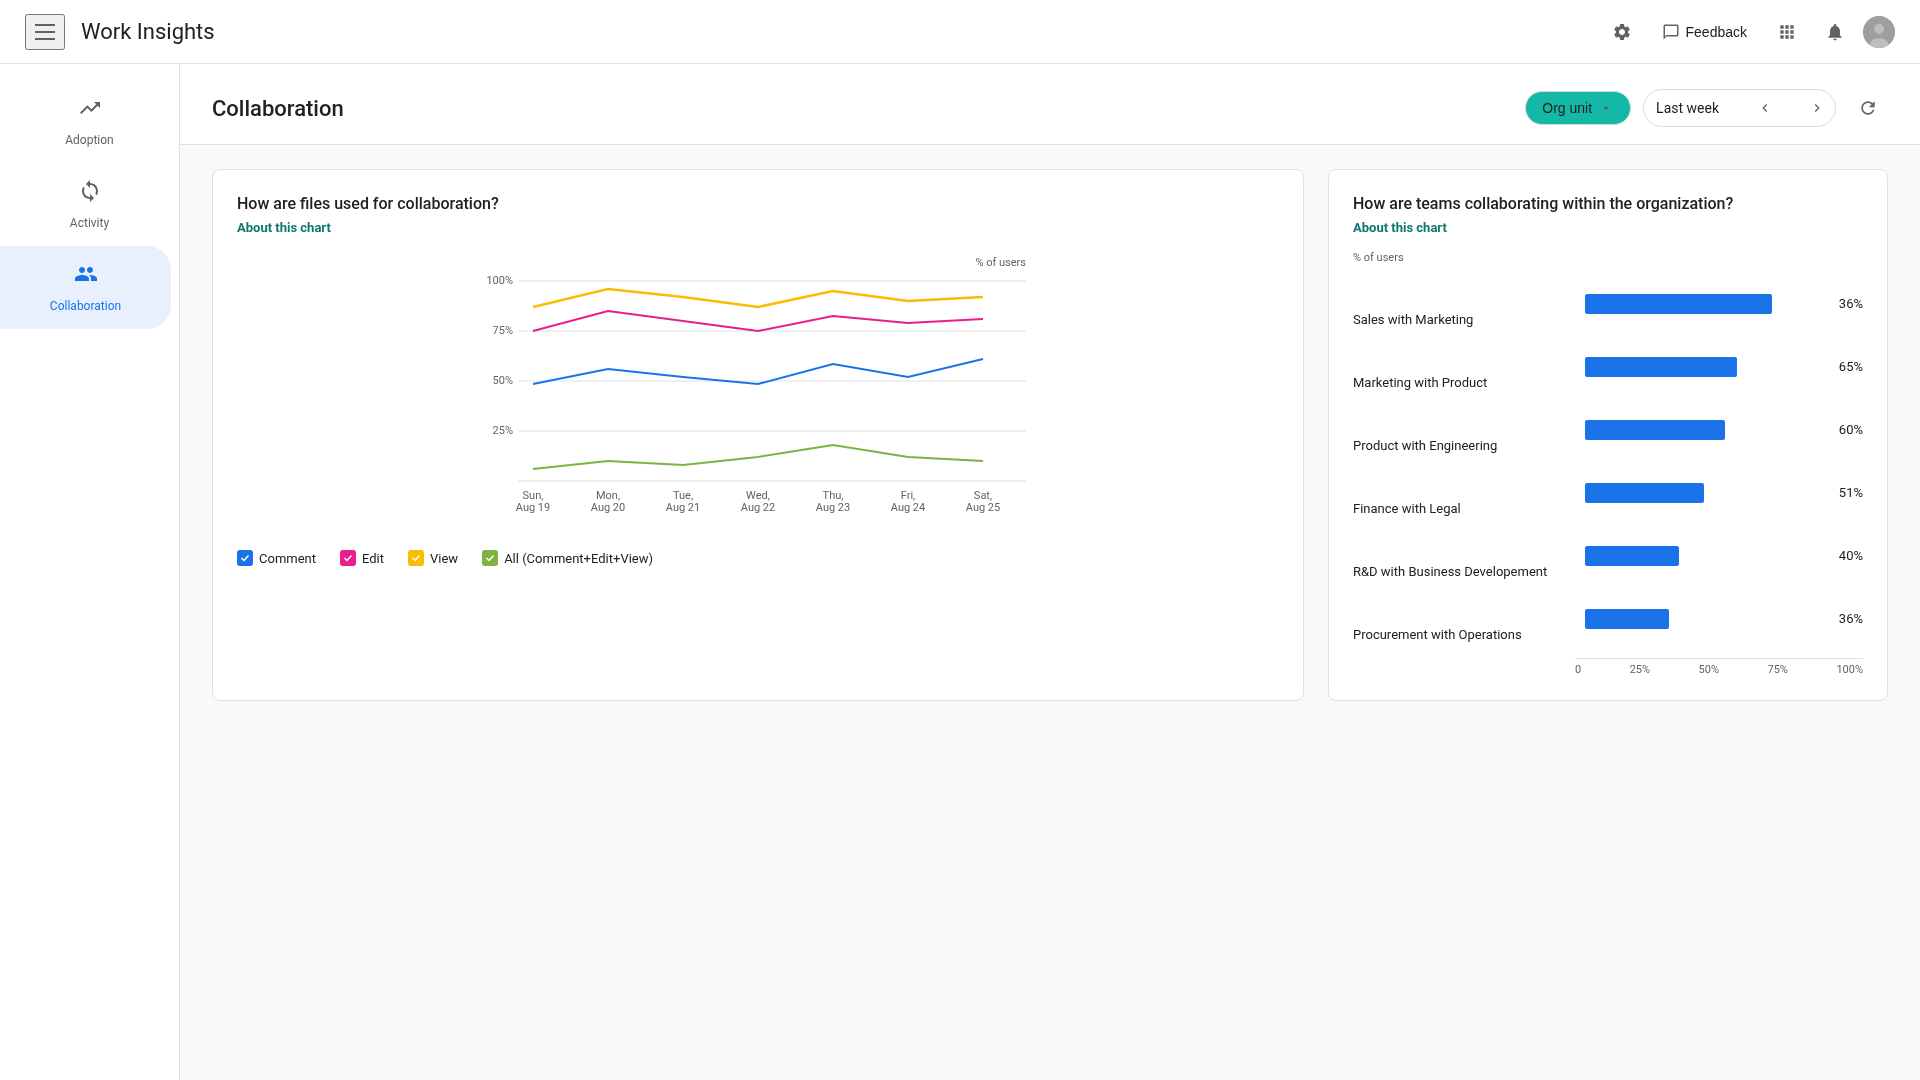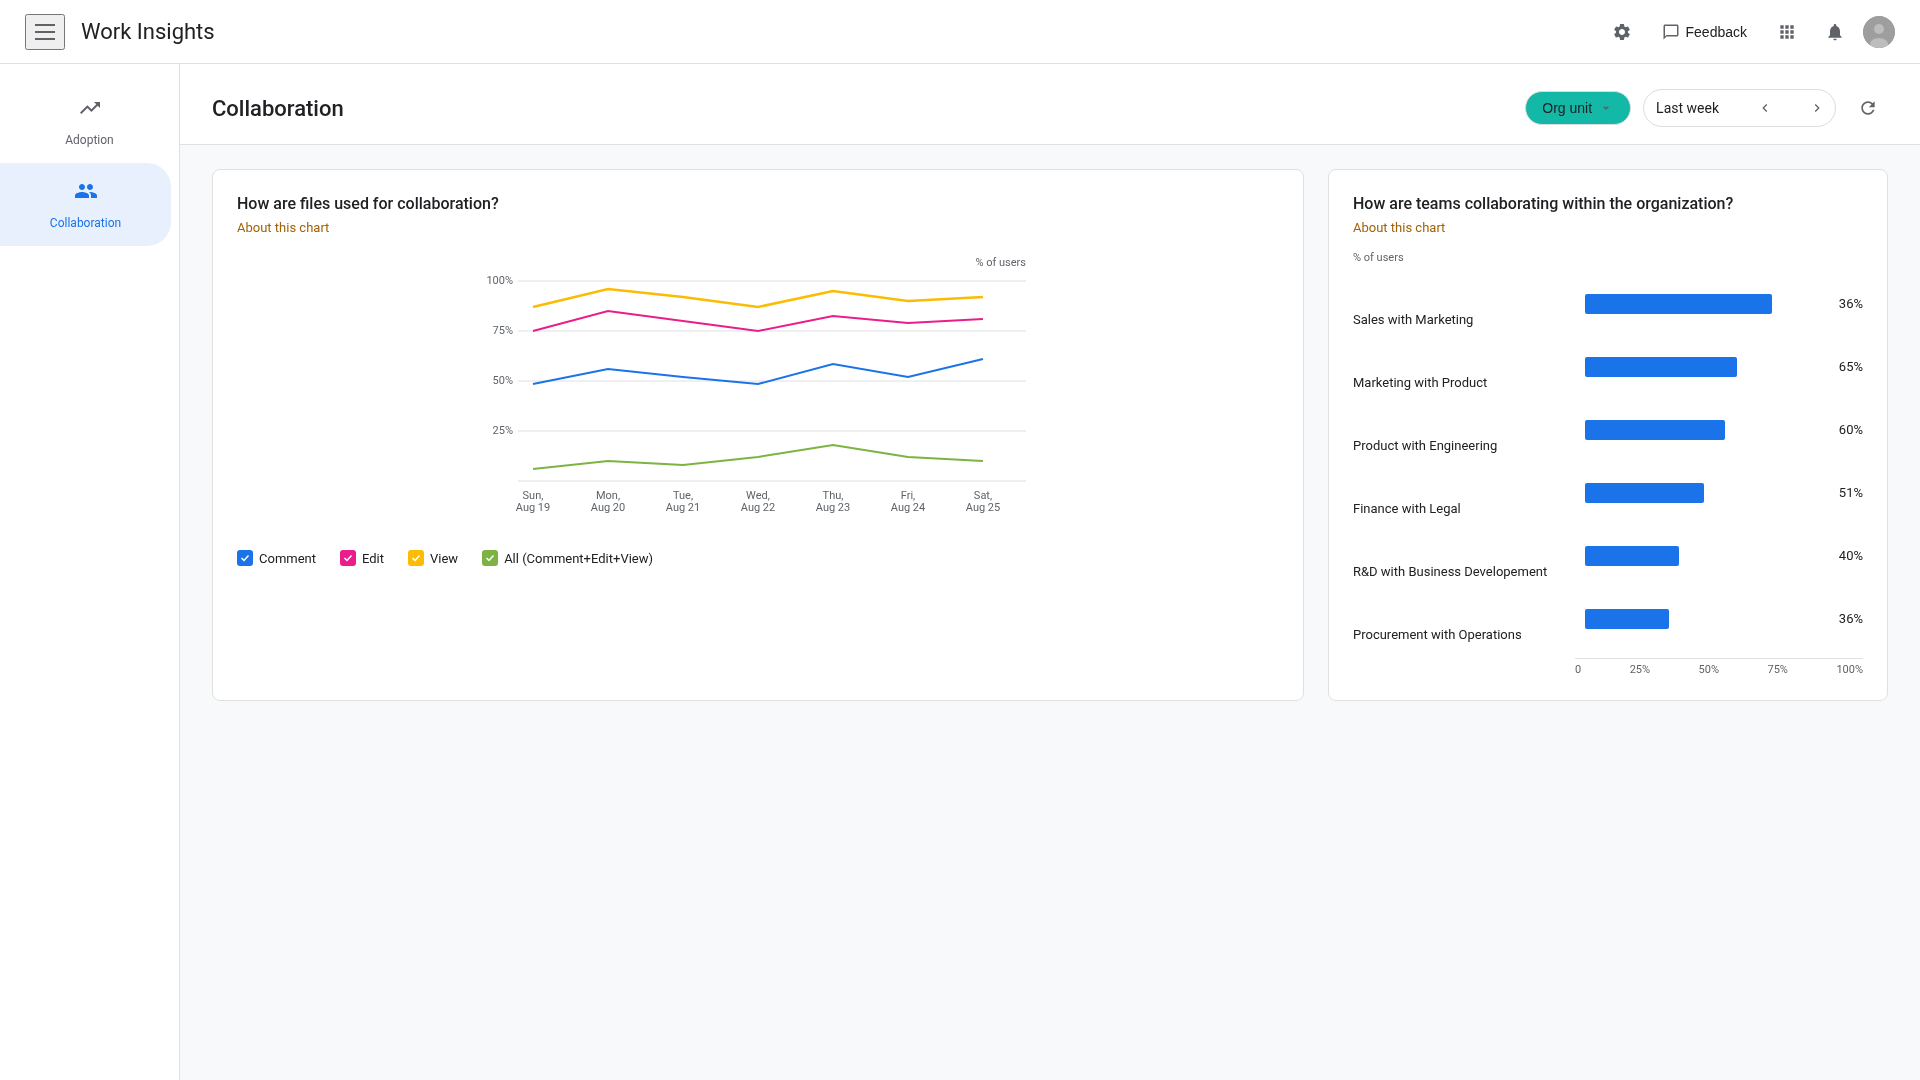--- a/index.html
+++ b/index.html
@@ -110,21 +110,21 @@
       border-radius: 8px;
       border: 1px solid #e0e0e0;
       padding: 24px;
       flex: 1;
     }
 
     .card-title {
       font-size: 16px; font-weight: 500; margin-bottom: 6px; color: #202124;
     }
     .about-chart-link {
-      color: #a16207; font-size: 13px; cursor: pointer; text-decoration: none;
+      color: #0f766e; font-size: 13px; cursor: pointer; text-decoration: none; font-weight: bold;
     }
 
     
     .chart-container { margin-top: 16px; position: relative; }
     .chart-svg { width: 100%; height: 280px; }
 
     
     .legend {
       display: flex; gap: 24px; margin-top: 16px; flex-wrap: wrap; align-items: center;
     }
@@ -199,20 +199,28 @@
 
   <div class="sidebar">
     <div class="nav-item">
       <div class="nav-icon">
         <svg width="24" height="24" viewBox="0 0 24 24" fill="#5f6368">
           <path d="M16 6l2.29 2.29-4.88 4.88-4-4L2 16.59 3.41 18l6-6 4 4 6.3-6.29L22 12V6z"></path>
         </svg>
       </div>
       <span class="nav-label">Adoption</span>
     </div>
+    <div class="nav-item">
+      <div class="nav-icon">
+        <svg width="24" height="24" viewBox="0 0 24 24" fill="#5f6368">
+          <path d="M12 4V1L8 5l4 4V6c3.31 0 6 2.69 6 6 0 1.01-.25 1.97-.7 2.8l1.46 1.46C19.54 15.03 20 13.57 20 12c0-4.42-3.58-8-8-8zm0 14c-3.31 0-6-2.69-6-6 0-1.01.25-1.97.7-2.8L5.24 7.74C4.46 8.97 4 10.43 4 12c0 4.42 3.58 8 8 8v3l4-4-4-4v3z"></path>
+        </svg>
+      </div>
+      <span class="nav-label">Activity</span>
+    </div>
     <div class="nav-item active">
       <div class="nav-icon">
         <svg width="24" height="24" viewBox="0 0 24 24" fill="#1a73e8">
           <path d="M16 11c1.66 0 2.99-1.34 2.99-3S17.66 5 16 5c-1.66 0-3 1.34-3 3s1.34 3 3 3zm-8 0c1.66 0 2.99-1.34 2.99-3S9.66 5 8 5C6.34 5 5 6.34 5 8s1.34 3 3 3zm0 2c-2.33 0-7 1.17-7 3.5V19h14v-2.5c0-2.33-4.67-3.5-7-3.5zm8 0c-.29 0-.62.02-.97.05 1.16.84 1.97 1.97 1.97 3.45V19h6v-2.5c0-2.33-4.67-3.5-7-3.5z"></path>
         </svg>
       </div>
       <span class="nav-label">Collaboration</span>
     </div>
   </div>
 

